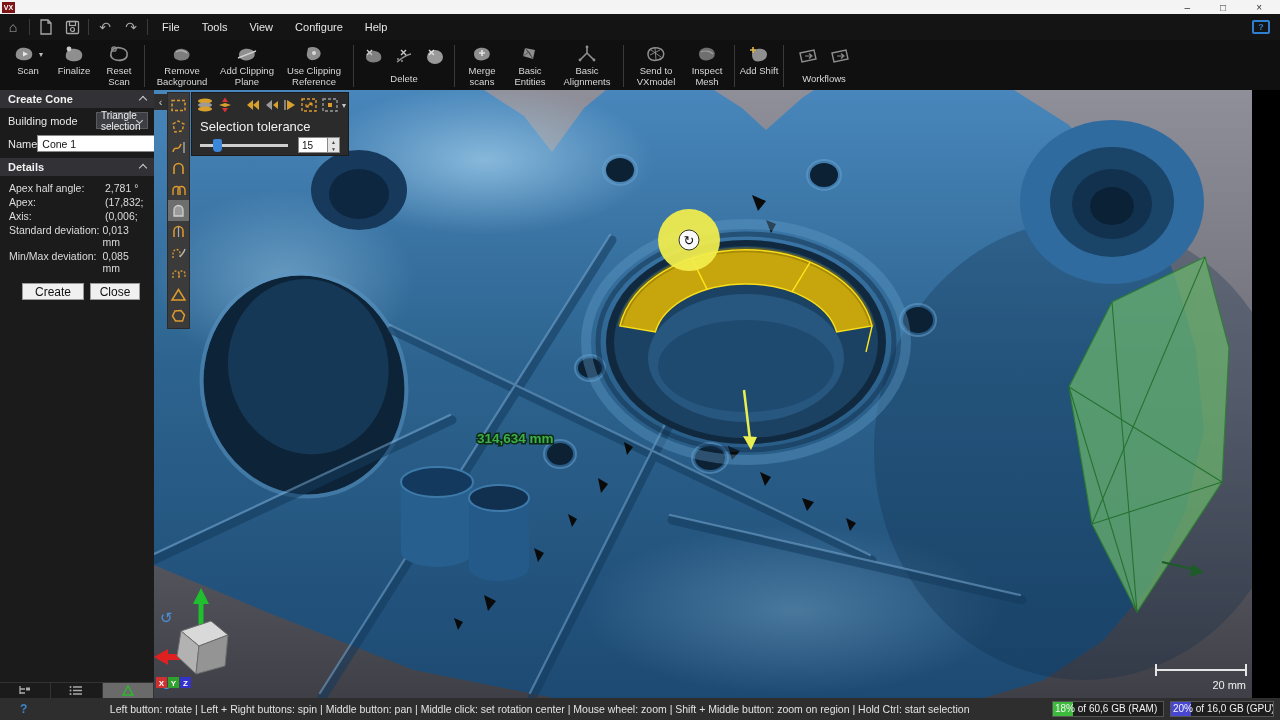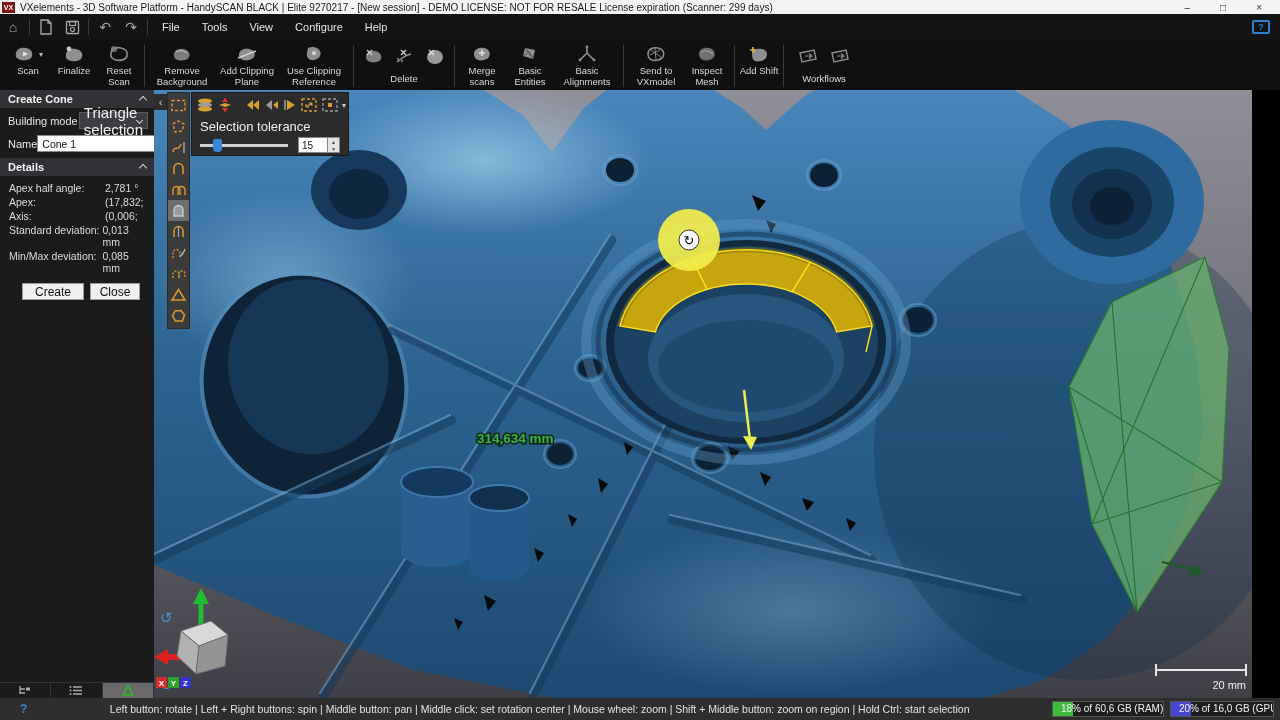--- a/index.html
+++ b/index.html
@@ -39,21 +39,21 @@
   #main { position:absolute; left:0; top:90px; width:1280px; height:608px; display:flex; }
   
   #left-panel { width:154px; background:#1b1b1b; display:flex; flex-direction:column; }
   .phead { height:18px; background:#313136; color:#f2f2f2; font-size:11px; font-weight:bold;
            display:flex; align-items:center; padding:0 8px; position:relative; }
   .phead .chev { position:absolute; right:8px; top:7px; width:6px; height:6px; border-left:1.5px solid #cfcfcf;
                  border-top:1.5px solid #cfcfcf; transform:rotate(45deg); }
   .prow { display:flex; align-items:center; padding:4px 6px 2px 8px; }
   .prow .plabel { width:88px; font-size:11px; color:#e8e8e8; }
   .pdrop { flex:1; height:17px; background:#3d3d44; border:1px solid #5a5a60; color:#f0f0f0;
-           font-size:15px; display:flex; align-items:center; padding:0 4px; position:relative; }
+           font-size:10px; display:flex; align-items:center; padding:0 4px; position:relative; }
   .pdrop .dchev { position:absolute; right:5px; top:5px; width:5px; height:5px; border-left:1.5px solid #cfcfcf;
                   border-bottom:1.5px solid #cfcfcf; transform:rotate(-45deg); }
   .pinput { flex:1; height:17px; background:#fff; border:1px solid #888; color:#111; font-size:10.5px;
             padding:0 4px; font-family:"Liberation Sans",sans-serif; }
   .detail-row { display:flex; padding:1px 6px 1px 9px; }
   .detail-row .dl { width:96px; font-size:10.5px; color:#dcdcdc; }
   .detail-row .dv { font-size:10.5px; color:#dcdcdc; }
   #panel-buttons { display:flex; justify-content:flex-end; gap:6px; padding:8px 14px 0 0; }
   .pbtn { background:#f0f0f0; border:1px solid #9a9a9a; color:#111; font-size:12px;
           height:17px; display:flex; align-items:center; justify-content:center; }
@@ -90,28 +90,27 @@
                      align-items:center; justify-content:center; }
   
   #statusbar { position:absolute; left:0; top:698px; width:1280px; height:22px; background:#2e2e2e;
                display:flex; align-items:center; }
   #status-help { color:#3d85c8; font-size:12px; font-weight:bold; padding-left:20px; }
   #status-hints { color:#e2e2e2; font-size:10.5px; margin:8px auto; white-space:nowrap; }
   .meter { position:relative; width:112px; height:16px; background:#1e1e1e; border:1px solid #555;
            margin-right:6px; overflow:hidden; }
   .meter .fill { position:absolute; left:0; top:0; bottom:0; }
   #ram-fill { background:#3dbb3d; } #gpu-fill { background:#4747d1; }
-  .meter .mtext { position:absolute; left:8px; top:1px; color:#f2f2f2; font-size:10px; white-space:nowrap; }
+  .meter .mtext { position:absolute; left:2px; top:1px; color:#f2f2f2; font-size:10px; white-space:nowrap; }
 </style>
 </head>
 <body>
 
 <div id="titlebar">
   <div id="app-icon">VX</div>
-  <div id="title-text">VXelements - 3D Software Platform - HandySCAN BLACK | Elite 9270217 - [New session] - DEMO LICENSE: NOT FOR RESALE License expiration (Scanner: 299 days)</div>
   <div id="win-controls">
     <span>–</span>
     <span>□</span>
     <span>×</span>
   </div>
 </div>
 
 <div id="menubar">
   <div class="qicon">⌂</div>
   <div class="vsep-s"></div>

